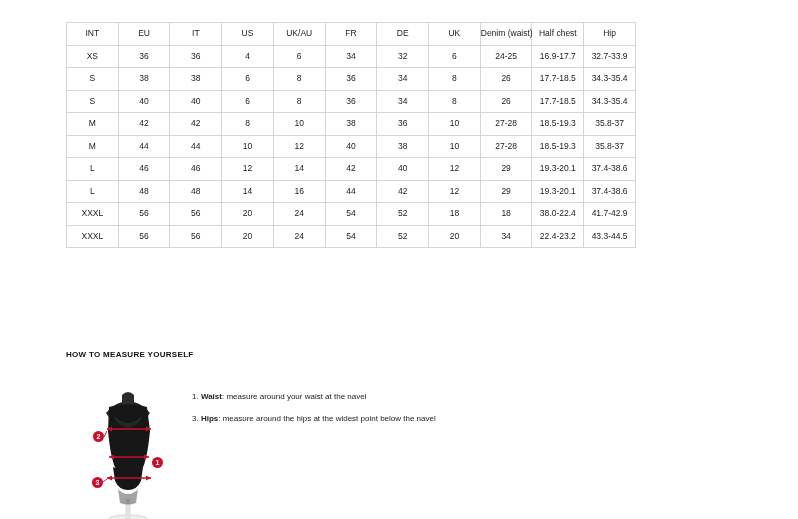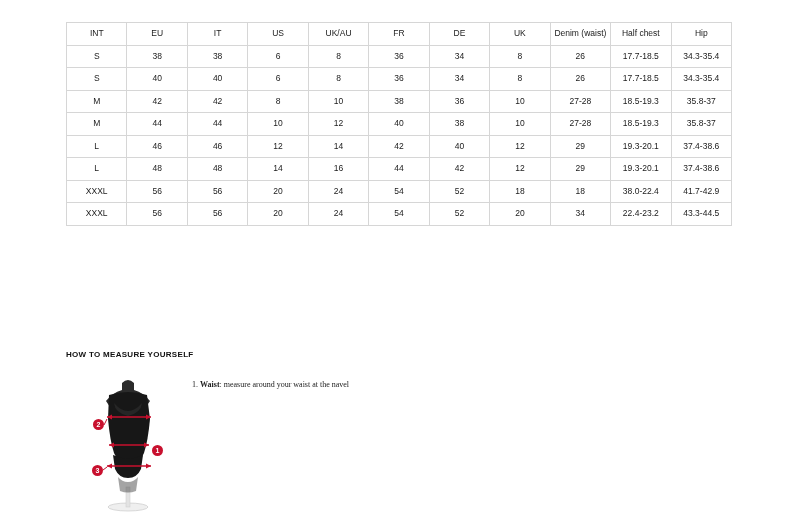--- a/index.html
+++ b/index.html
@@ -14,21 +14,21 @@
     color: #1a1a1a;
     position: relative;
     overflow: hidden;
   }
 
   #size-table {
     border-collapse: collapse;
     position: absolute;
     left: 66px;
     top: 22px;
-    width: 666px;
+    width: 570px;
     table-layout: fixed;
   }
   #size-table th,
   #size-table td {
     border: 1px solid #d6d6d6;
     font-size: 8.5px;
     font-weight: normal;
     text-align: center;
     height: 21.5px;
     line-height: 21.5px;
@@ -44,42 +44,41 @@
     position: absolute;
     left: 66px;
     top: 350px;
     width: 680px;
   }
   .measure-title {
     font-size: 8px;
     font-weight: bold;
     letter-spacing: 0.3px;
     color: #111;
-    margin: 0 0 10px 0;
+    margin: 0 0 22px 0;
   }
   .measure-body {
     display: flex;
     align-items: flex-start;
   }
   .figure-wrap {
     width: 120px;
     position: relative;
     height: 145px;
     flex: 0 0 120px;
   }
   .notes {
     margin-left: 6px;
     padding-top: 10px;
   }
   .note {
     font-size: 8px;
     line-height: 12px;
     color: #222;
     margin-bottom: 10px;
-    font-family: Liberation Serif, serif;
   }
   .note b { font-weight: bold; }
 
   .badge {
     position: absolute;
     width: 11px;
     height: 11px;
     border-radius: 50%;
     background: #c8102e;
     color: #fff;
@@ -106,20 +105,33 @@
       <th>FR</th>
       <th>DE</th>
       <th>UK</th>
       <th>Denim (waist)</th>
       <th>Half chest</th>
       <th>Hip</th>
     </tr>
   </thead>
   <tbody>
     <tr>
+      <td>XS</td>
+      <td>36</td>
+      <td>36</td>
+      <td>4</td>
+      <td>6</td>
+      <td>34</td>
+      <td>32</td>
+      <td>6</td>
+      <td>24-25</td>
+      <td>16.9-17.7</td>
+      <td>32.7-33.9</td>
+    </tr>
+    <tr>
       <td>S</td>
       <td>38</td>
       <td>38</td>
       <td>6</td>
       <td>8</td>
       <td>36</td>
       <td>34</td>
       <td>8</td>
       <td>26</td>
       <td>17.7-18.5</td>
@@ -257,16 +269,20 @@
       <div class="badge badge-1">1</div>
       <div class="badge badge-2">2</div>
       <div class="badge badge-3">3</div>
     </div>
 
     <div class="notes">
       <div class="note">
         <span>1.</span>
         <b>Waist</b><span>: measure around your waist at the navel</span>
       </div>
+      <div class="note">
+        <span>3.</span>
+        <b>Hips</b><span>: measure around the hips at the widest point below the navel</span>
+      </div>
     </div>
 
   </div>
 </div>
 
 </body></html>

